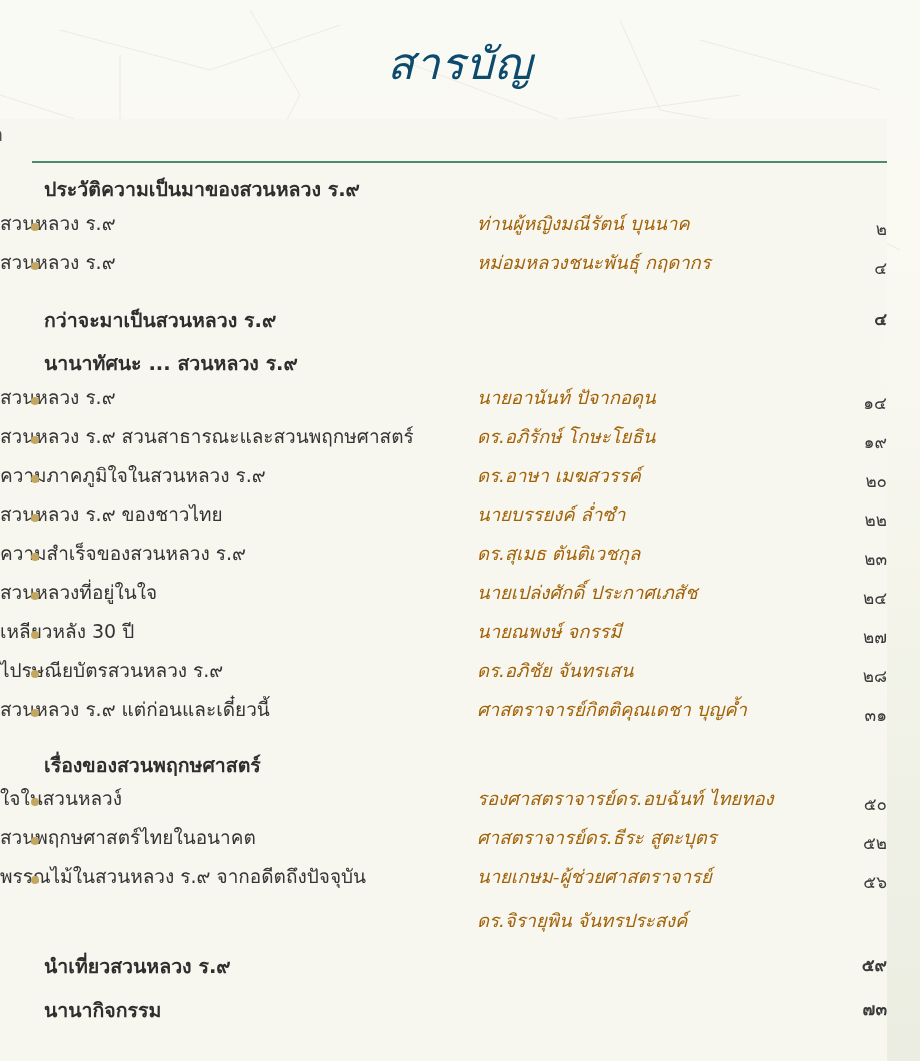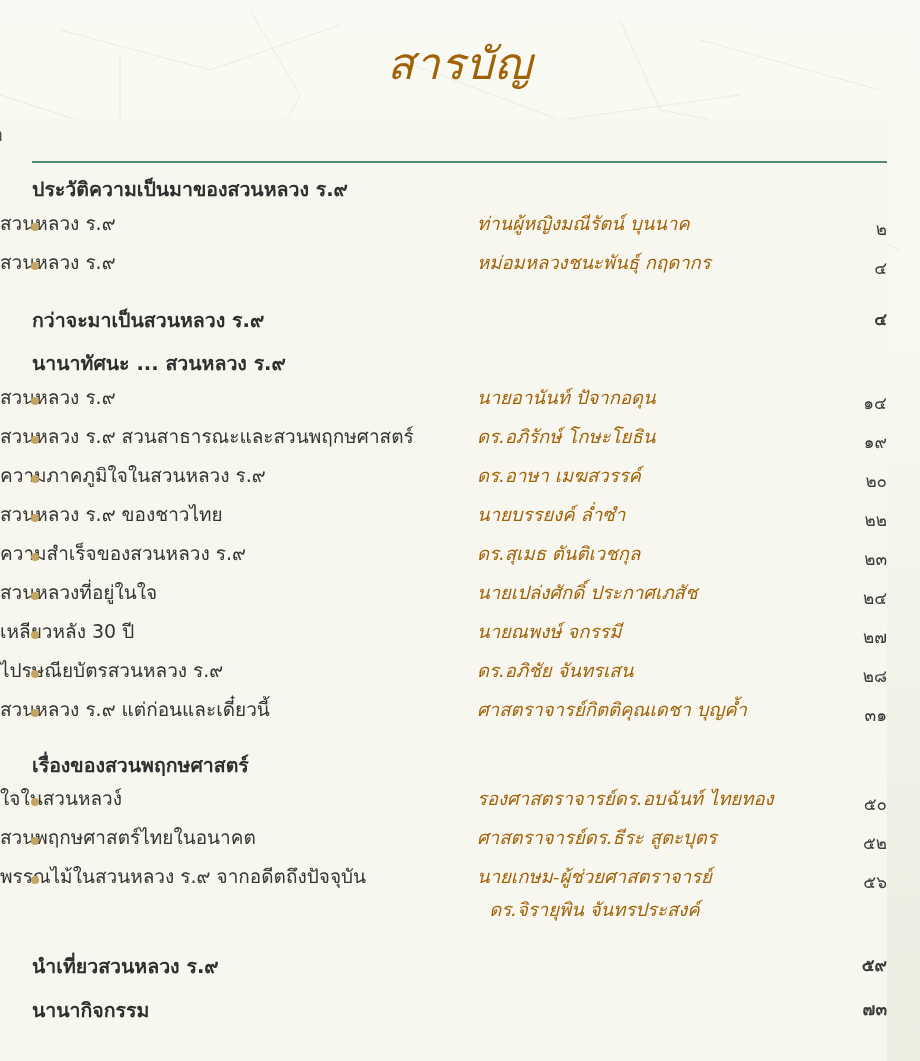--- a/index.html
+++ b/index.html
@@ -89,21 +89,21 @@
   }
 
   .toc-title {
     position: absolute;
     top: 42px;
     left: 0;
     right: 0;
     text-align: center;
     font-size: 44px;
     line-height: 1;
-    color: #a16207;
+    color: #0c4a6e;
     font-family: "DejaVu Serif", "Liberation Serif", serif;
     font-style: italic;
     letter-spacing: 1px;
   }
 
   .col-head {
     position: absolute;
     top: 119px;
     font-size: 19px;
     color: #4c4c4c;
@@ -130,21 +130,21 @@
   .section-title {
     position: relative;
     margin: 0;
     padding: 0 33px 0 32px;
     font-size: 19.5px;
     font-weight: bold;
     color: #2e2e2e;
     line-height: 1.0;
   }
 
-  .section-title .st-label { display: inline-block; }
+  .section-title .st-label { display: inline-block; margin-left: 12px; }
 
   .section-title .st-page {
     position: absolute;
     right: 33px;
     top: 0;
     font-weight: bold;
     font-size: 17px;
     color: #3a3a3a;
   }
 
@@ -178,22 +178,21 @@
     top: 0;
     font-size: 18.5px;
     font-style: italic;
     color: #a16207;
     line-height: 1.08;
     font-family: "DejaVu Sans", "Liberation Sans", sans-serif;
   }
 
   .entry .e-author-2 {
     display: block;
-    margin-top: 13px;
-    text-align: center;
+    margin-top: 24px;
   }
 
   .entry .e-page {
     position: absolute;
     right: 33px;
     top: 1px;
     font-size: 17px;
     color: #3a3a3a;
   }
 </style>

